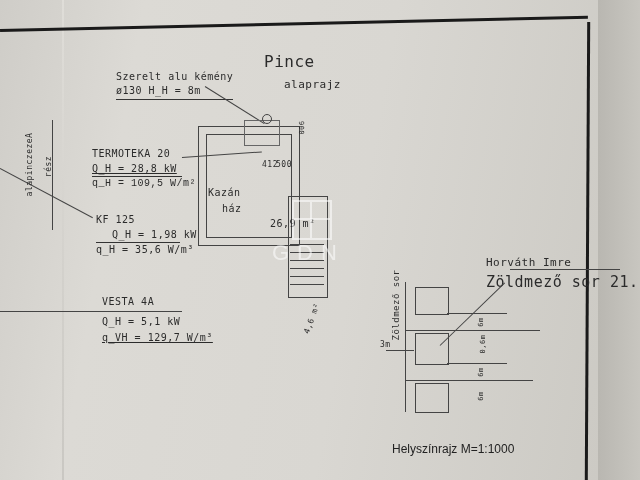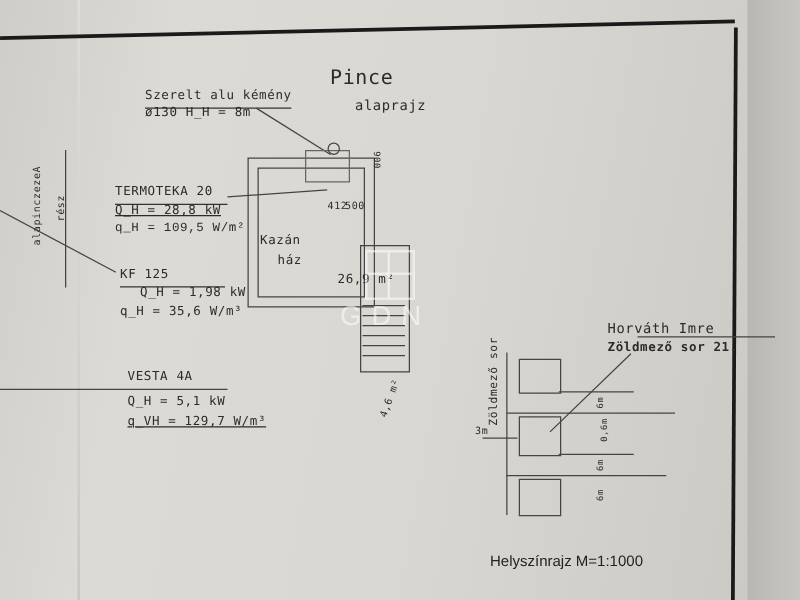--- a/index.html
+++ b/index.html
@@ -23,21 +23,21 @@
     background:#1a1a1a; transform:rotate(-1.3deg); transform-origin:left top;
   }
   .border-right {
     position:absolute; left:586px; top:22px; width:3px; height:458px;
     background:#1a1a1a; transform:rotate(0.3deg);
   }
   .hw {
     position:absolute; font-family:"DejaVu Sans Mono", monospace;
     font-size:10px; color:#2b2b2b; white-space:nowrap; letter-spacing:0.5px;
   }
-  .ul { border-bottom:1px solid #333; padding-bottom:4px; }
+  .ul { border-bottom:1px solid #333; padding-bottom:17px; }
   .line { position:absolute; background:#444; height:1px; transform-origin:left center; }
   .vline { position:absolute; background:#444; width:1px; }
   .box { position:absolute; border:1px solid #444; }
   .thinbox { position:absolute; border:1px solid #666; }
   .watermark {
     position:absolute; left:272px; top:240px; font-family:Liberation Sans, sans-serif;
     font-size:22px; color:rgba(255,255,255,.55); letter-spacing:8px;
   }
   .wm-window {
     position:absolute; left:292px; top:200px; width:36px; height:36px;
@@ -116,21 +116,21 @@
   <div class="stair" style="top:284px;"></div>
   <span class="hw" style="left:296px;top:314px;transform:rotate(-70deg);font-size:8px;">4,6 m²</span>
 </div>
 
 <div class="wm-window"></div>
 <div class="watermark">GDN</div>
 
 <div>
   <span class="hw" style="left:486px;top:256px;font-size:11px;">Horváth Imre</span>
   <div class="line" style="left:510px;top:269px;width:110px;"></div>
-  <span class="hw" style="left:486px;top:273px;font-size:10px;font-weight:bold;">Zöldmező sor 21.</span>
+  <span class="hw" style="left:486px;top:273px;font-size:15px;">Zöldmező sor 21.</span>
   <div class="line" style="left:440px;top:345px;width:90px;transform:rotate(-44deg);"></div>
 
   <span class="hw" style="left:360px;top:300px;transform:rotate(-90deg);font-size:9px;">Zöldmező sor</span>
   <div class="vline" style="left:405px;top:282px;height:130px;"></div>
 
   <div class="box" style="left:415px;top:287px;width:32px;height:26px;"></div>
   <div class="box" style="left:415px;top:333px;width:32px;height:30px;"></div>
   <div class="box" style="left:415px;top:383px;width:32px;height:28px;"></div>
 
   <div class="line" style="left:447px;top:313px;width:60px;"></div>

